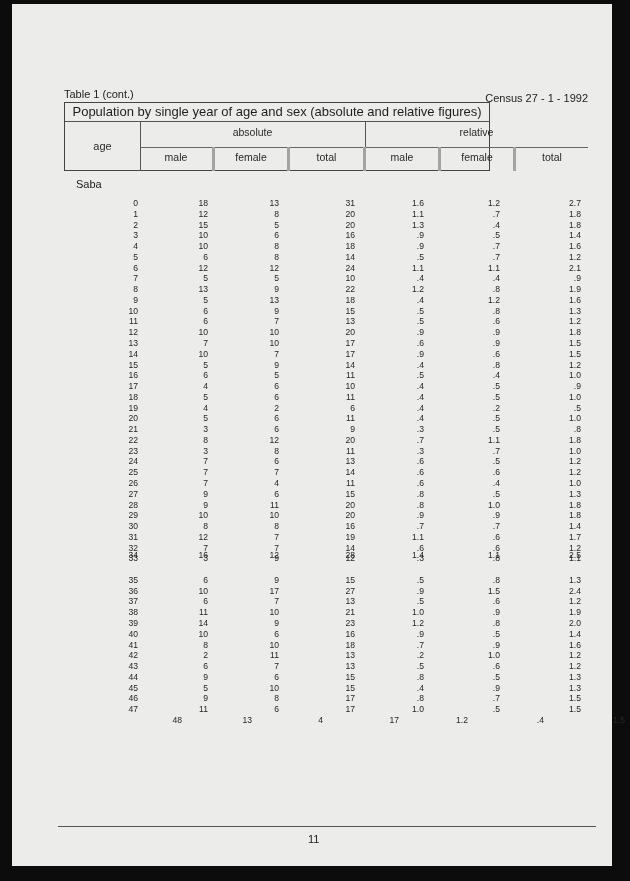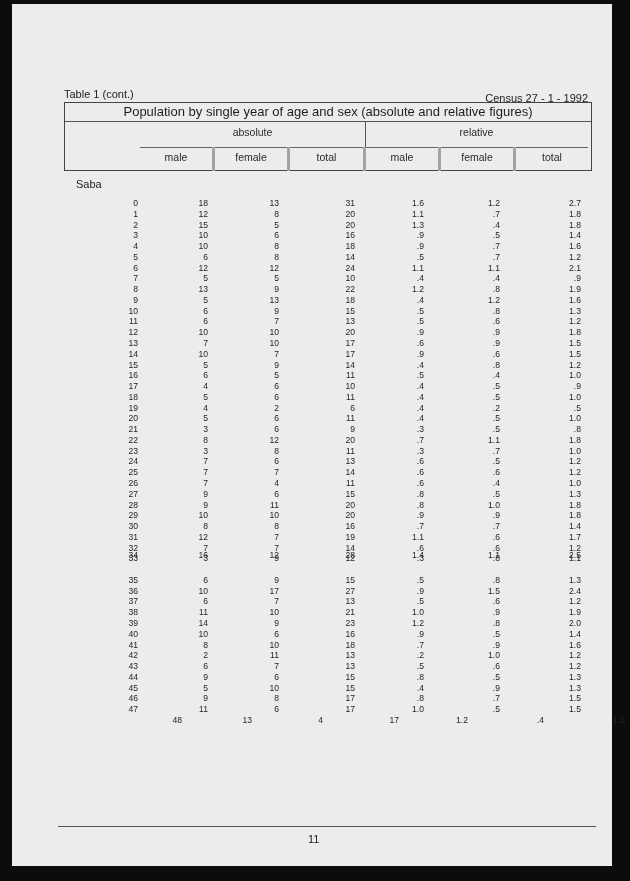--- a/index.html
+++ b/index.html
@@ -10,21 +10,21 @@
   .page {
     position: absolute; left: 12px; top: 4px; width: 600px; height: 862px;
     background: #ececea;
   }
   .running-head {
     position: absolute; right: 18px; top: 38px; font-size: 11.5px; color: #222;
   }
   .table-label { position: absolute; left: 52px; top: 84px; font-size: 11px; color: #222; }
   .census-date { position: absolute; right: 24px; top: 88px; font-size: 11px; color: #222; }
   .table-box {
-    position: absolute; left: 52px; top: 98px; width: 528px; height: 69px;
+    position: absolute; left: 52px; top: 98px; width: 426px; height: 69px;
     border: 1px solid #444; box-sizing: border-box;
   }
   .title-row {
     position: absolute; left: 0; top: 0; width: 100%; height: 18px;
     border-bottom: 1px solid #555; text-align: center; font-size: 13px; line-height: 18px; color: #1e1e1e;
   }
   .age-head {
     position: absolute; left: 0; top: 18px; width: 75px; height: 50px;
     border-right: 1px solid #555; text-align: center; font-size: 11px; line-height: 50px;
   }
@@ -56,20 +56,21 @@
 </style>
 </head>
 <body>
 
 <div class="page">
   <div class="table-label">Table 1 (cont.)</div>
   <div class="census-date">Census 27 - 1 - 1992</div>
 
   <div class="table-box">
     <div class="title-row">Population by single year of age and sex (absolute and relative figures)</div>
+    <div class="age-head">age</div>
     <div class="group-head group-rel">relative</div>
     <div class="group-head group-abs">absolute</div>
     <div class="col-head" style="left:75px;width:75px;">male</div>
     <div class="col-head" style="left:150px;width:75px;">female</div>
     <div class="col-head" style="left:225px;width:76px;">total</div>
     <div class="col-head" style="left:301px;width:75px;">male</div>
     <div class="col-head" style="left:376px;width:75px;">female</div>
     <div class="col-head" style="left:451px;width:72px;border-right:none;">total</div>
   </div>
 

